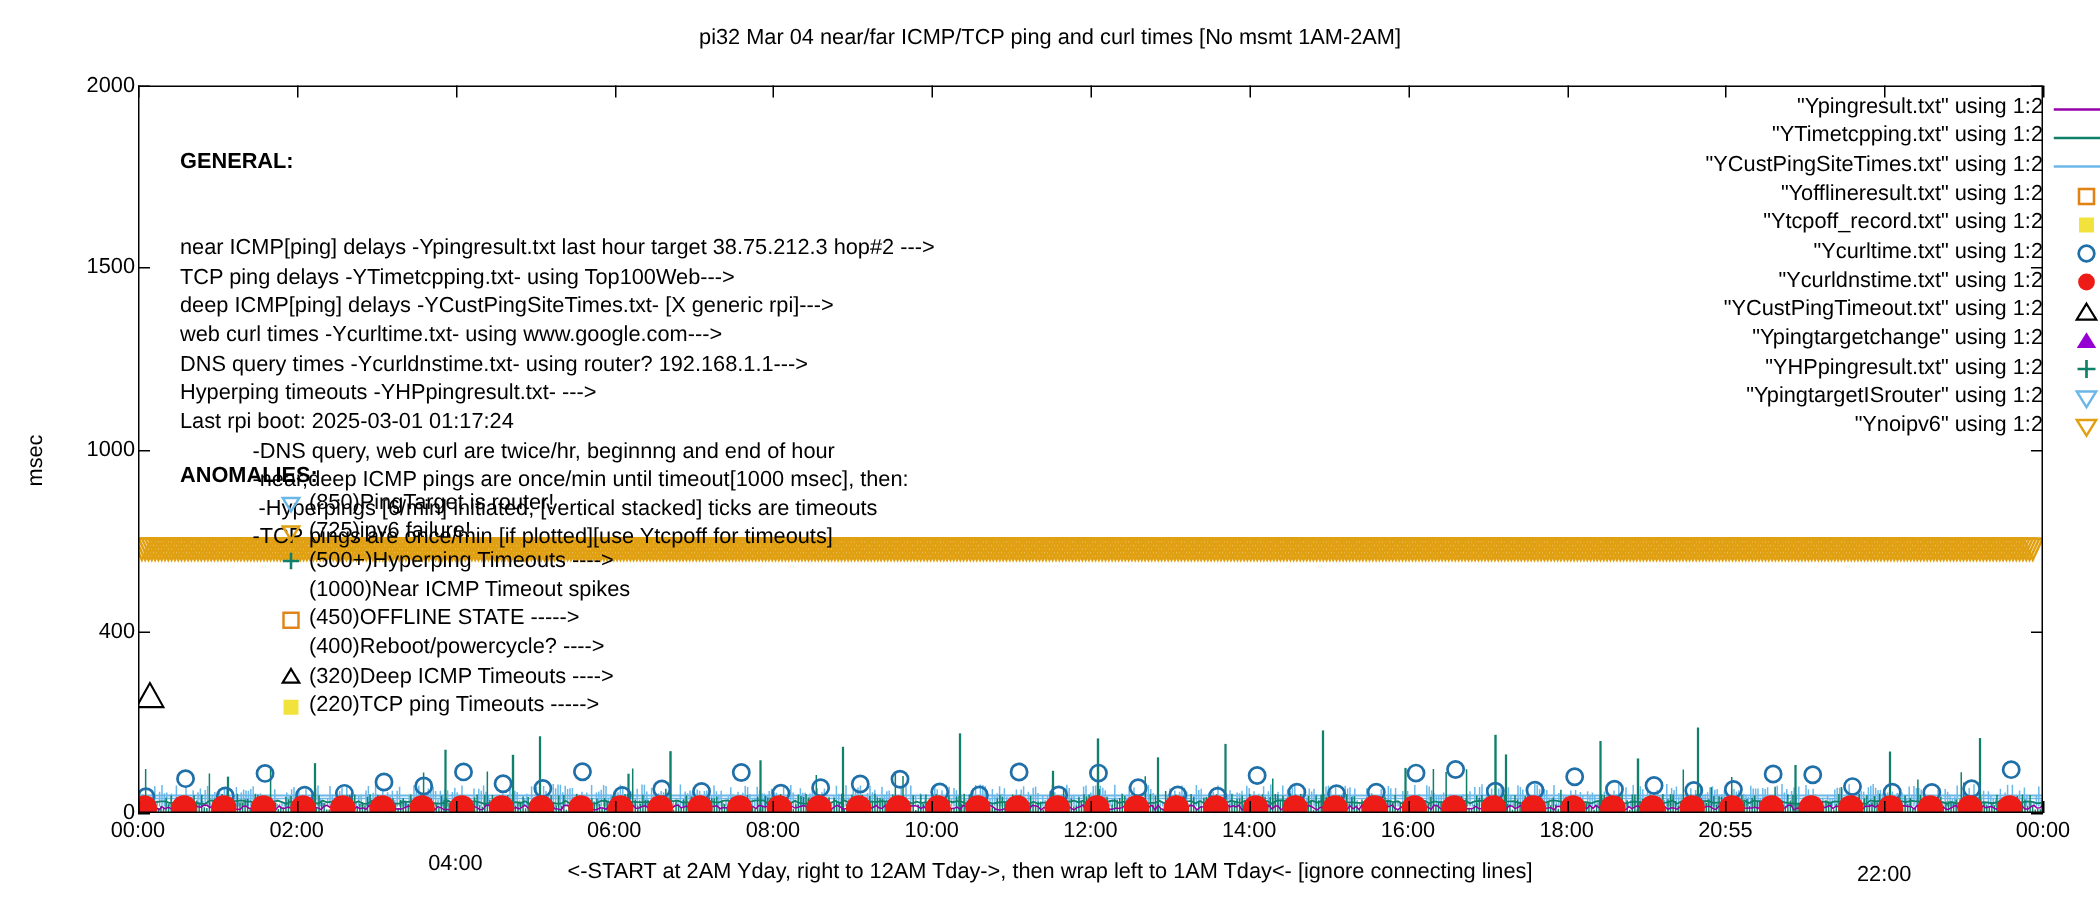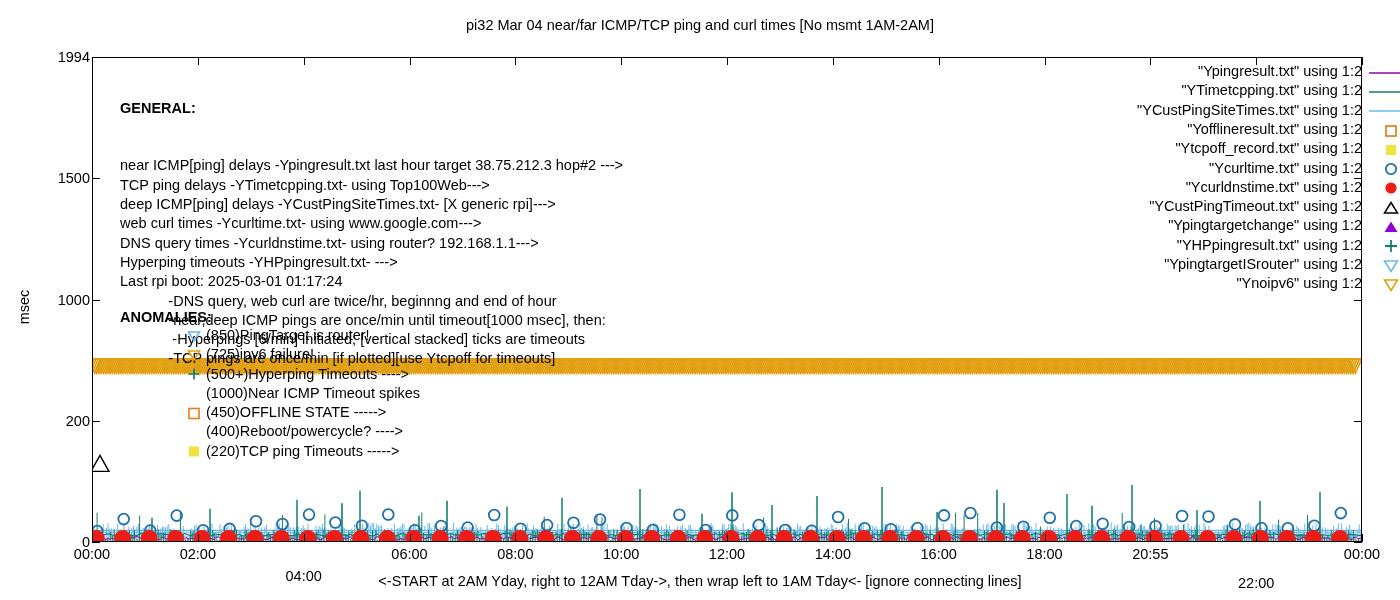--- a/index.html
+++ b/index.html
@@ -841,30 +841,30 @@
         </g>
     </svg>
   </div>
 
   <div class="abs" id="plot-frame"></div>
 
   <div id="axes-layer">
       <div class="abs ytick" style="top: 542px;">0</div>
       <div class="abs" style="left: 92px; top: 542px; width: 8px; height: 0px; border-top: 1.3px solid rgb(0, 0, 0);"></div>
       <div class="abs" style="left: 1354px; top: 542px; width: 8px; height: 0px; border-top: 1.3px solid rgb(0, 0, 0);"></div>
-      <div class="abs ytick" style="top: 420.75px;">200</div>
+      <div class="abs ytick" style="top: 420.75px;">400</div>
       <div class="abs" style="left: 92px; top: 420.75px; width: 8px; height: 0px; border-top: 1.3px solid rgb(0, 0, 0);"></div>
       <div class="abs" style="left: 1354px; top: 420.75px; width: 8px; height: 0px; border-top: 1.3px solid rgb(0, 0, 0);"></div>
       <div class="abs ytick" style="top: 299.5px;">1000</div>
       <div class="abs" style="left: 92px; top: 299.5px; width: 8px; height: 0px; border-top: 1.3px solid rgb(0, 0, 0);"></div>
       <div class="abs" style="left: 1354px; top: 299.5px; width: 8px; height: 0px; border-top: 1.3px solid rgb(0, 0, 0);"></div>
       <div class="abs ytick" style="top: 178.25px;">1500</div>
       <div class="abs" style="left: 92px; top: 178.25px; width: 8px; height: 0px; border-top: 1.3px solid rgb(0, 0, 0);"></div>
       <div class="abs" style="left: 1354px; top: 178.25px; width: 8px; height: 0px; border-top: 1.3px solid rgb(0, 0, 0);"></div>
-      <div class="abs ytick" style="top: 57px;">1994</div>
+      <div class="abs ytick" style="top: 57px;">2000</div>
       <div class="abs" style="left: 92px; top: 57px; width: 8px; height: 0px; border-top: 1.3px solid rgb(0, 0, 0);"></div>
       <div class="abs" style="left: 1354px; top: 57px; width: 8px; height: 0px; border-top: 1.3px solid rgb(0, 0, 0);"></div>
       <div class="abs xtick-label" style="left: 92px;">00:00</div>
       <div class="abs" style="left: 92px; top: 534px; width: 0px; height: 8px; border-left: 1.3px solid rgb(0, 0, 0);"></div>
       <div class="abs" style="left: 92px; top: 57px; width: 0px; height: 8px; border-left: 1.3px solid rgb(0, 0, 0);"></div>
       <div class="abs xtick-label" style="left: 197.833px;">02:00</div>
       <div class="abs" style="left: 197.833px; top: 534px; width: 0px; height: 8px; border-left: 1.3px solid rgb(0, 0, 0);"></div>
       <div class="abs" style="left: 197.833px; top: 57px; width: 0px; height: 8px; border-left: 1.3px solid rgb(0, 0, 0);"></div>
       <div class="abs xtick-label" style="left: 303.667px; margin-top: 22px;">04:00</div>
       <div class="abs" style="left: 303.667px; top: 534px; width: 0px; height: 8px; border-left: 1.3px solid rgb(0, 0, 0);"></div>
@@ -911,20 +911,22 @@
   <div class="abs ann-line ann-head" id="anomalies-head">ANOMALIES:</div>
   <div class="abs ann-block" id="anomalies-block"><div class="anom-row"><span class="anom-glyph"><svg width="16" height="16" viewBox="0 0 16 16">
             <path d="M2.5 4 L13.5 4 L8 13 Z" fill="none" stroke="#6BB8E8" stroke-width="1.6"></path>
           </svg></span><span>(850)PingTarget is router!</span></div><div class="anom-row"><span class="anom-glyph"><svg width="16" height="16" viewBox="0 0 16 16">
             <path d="M2.5 4 L13.5 4 L8 13 Z" fill="none" stroke="#E0A012" stroke-width="1.6"></path>
           </svg></span><span>(725)ipv6 failure!</span></div><div class="anom-row"><span class="anom-glyph"><svg width="16" height="16" viewBox="0 0 16 16">
             <path d="M8 2.5 V13.5 M2.5 8 H13.5" stroke="#11806A" stroke-width="1.7"></path>
           </svg></span><span>(500+)Hyperping Timeouts ----&gt;</span></div><div class="anom-row"><span class="anom-glyph"></span><span>(1000)Near ICMP Timeout spikes</span></div><div class="anom-row"><span class="anom-glyph"><svg width="16" height="16" viewBox="0 0 16 16">
             <rect x="3" y="3.5" width="10" height="10" fill="none" stroke="#E08214" stroke-width="1.6"></rect>
           </svg></span><span>(450)OFFLINE STATE -----&gt;</span></div><div class="anom-row"><span class="anom-glyph"></span><span>(400)Reboot/powercycle? ----&gt;</span></div><div class="anom-row"><span class="anom-glyph"><svg width="16" height="16" viewBox="0 0 16 16">
+            <path d="M8 3 L13.5 12 L2.5 12 Z" fill="none" stroke="#000" stroke-width="1.5"></path>
+          </svg></span><span>(320)Deep ICMP Timeouts ----&gt;</span></div><div class="anom-row"><span class="anom-glyph"><svg width="16" height="16" viewBox="0 0 16 16">
             <rect x="3" y="3.5" width="10" height="10" fill="#F2E33C"></rect>
           </svg></span><span>(220)TCP ping Timeouts -----&gt;</span></div></div>
 
   <div class="abs" id="legend">
       <div class="legend-row" style="top: 6px;"><span class="legend-label">"Ypingresult.txt" using 1:2</span><span class="legend-key"><svg width="52" height="16">
             <line x1="0" y1="8" x2="52" y2="8" stroke="#9400A8" stroke-width="1.7"></line>
           </svg></span></div>
       <div class="legend-row" style="top: 25.3px;"><span class="legend-label">"YTimetcpping.txt" using 1:2</span><span class="legend-key"><svg width="52" height="16">
             <line x1="0" y1="8" x2="52" y2="8" stroke="#11806A" stroke-width="1.7"></line>
           </svg></span></div>

